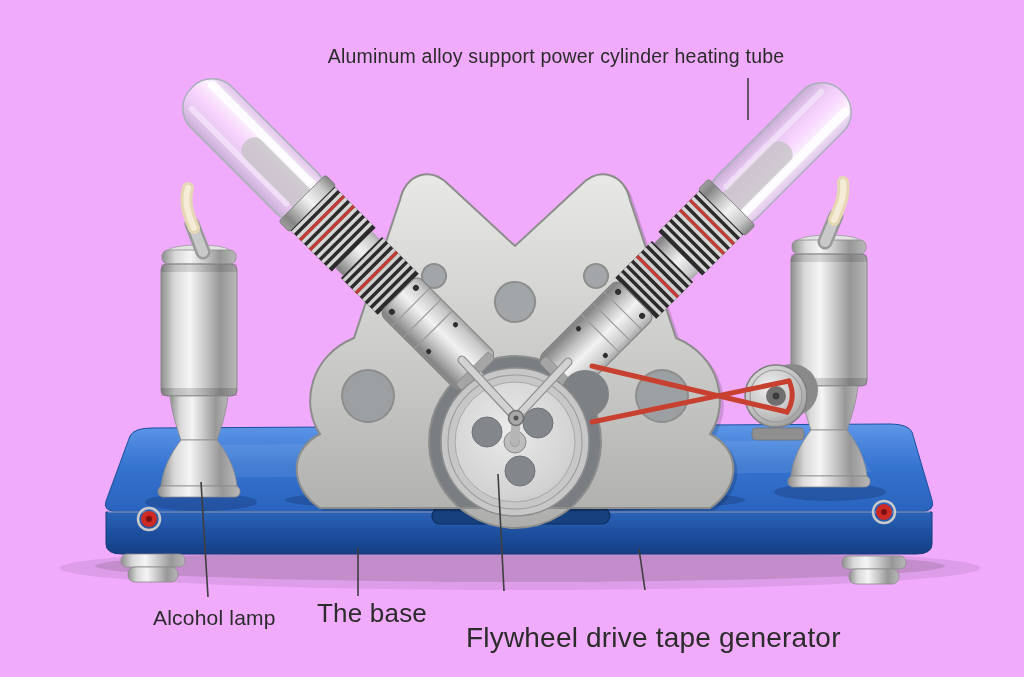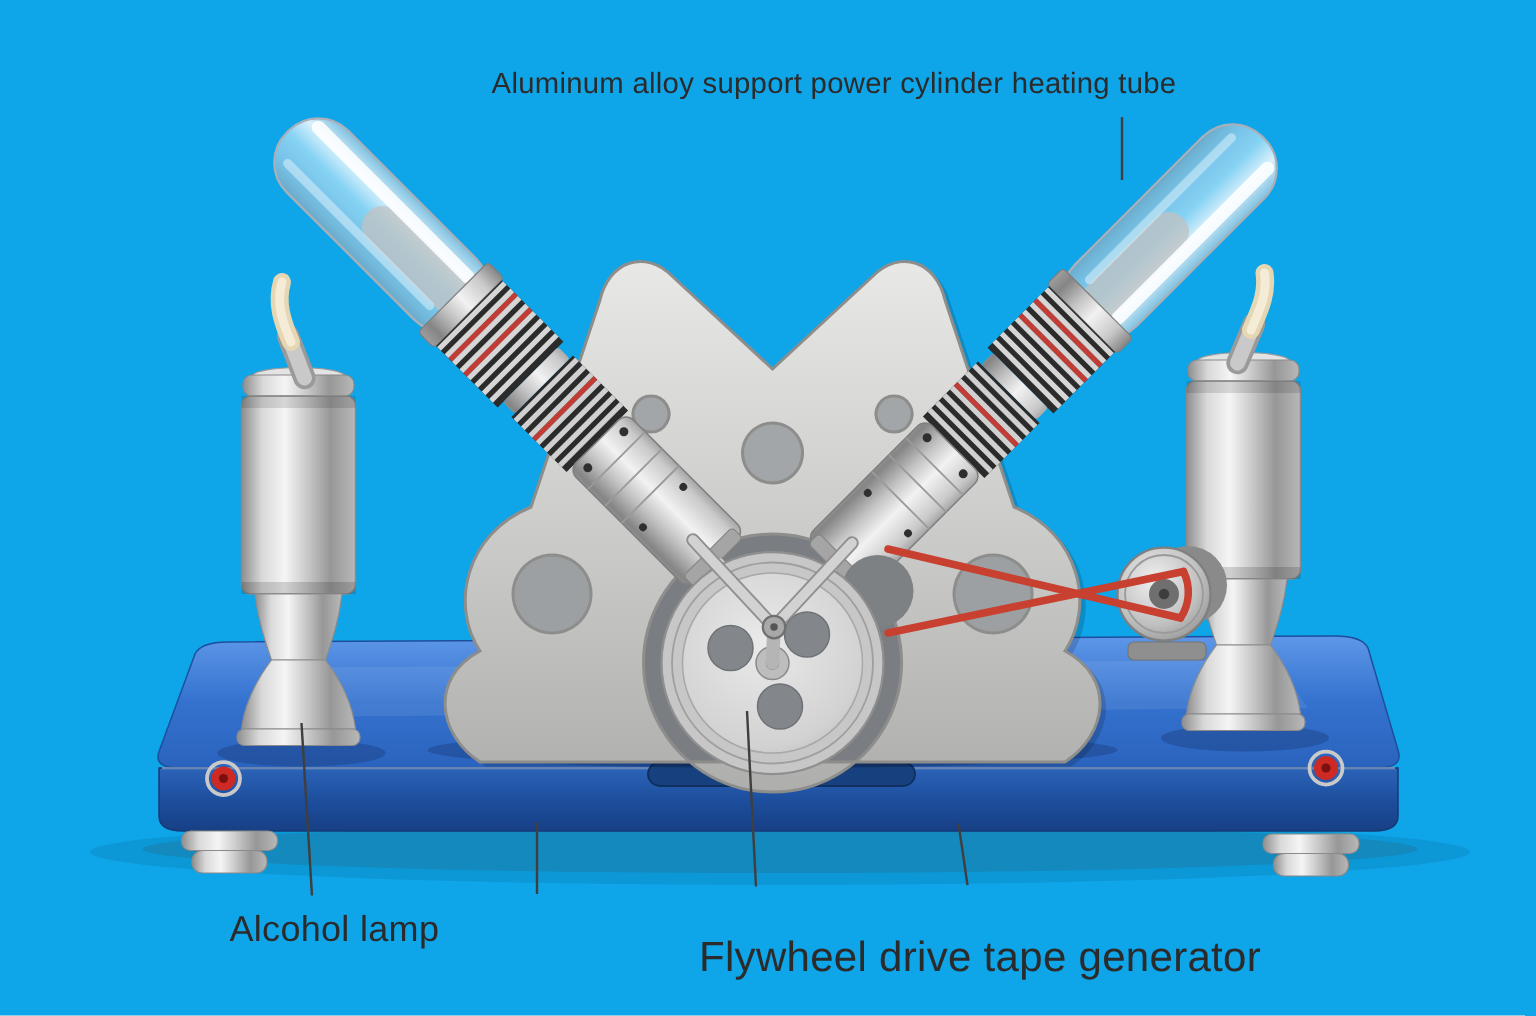--- a/index.html
+++ b/index.html
@@ -1,24 +1,24 @@
 <!DOCTYPE html>
 <html><head>
 <meta charset="utf-8">
 <style>
   html,body { margin:0; padding:0; background:#f1f0ee; }
   .stage {
     position:relative; width:1024px; height:677px;
-    background:#0ea5e9; overflow:hidden;
+    background:#f0abfc; overflow:hidden;
     font-family:"Liberation Sans", sans-serif;
   }
   .stage svg { position:absolute; left:0; top:0; }
   .label { position:absolute; color:#2b2b2b; white-space:nowrap; letter-spacing:0.2px; }
   .label-top  { left:556px; top:45px;  transform:translateX(-50%); font-size:19.5px; }
-  .label-lamp { left:153px; top:606px; font-size:24px; }
+  .label-lamp { left:153px; top:606px; font-size:21px; }
   .label-base { left:317px; top:598px; font-size:26px; }
   .label-fly  { left:466px; top:622px; font-size:28px; }
 </style>
 </head>
 <body>
 
 <div class="stage">
 
   <svg width="1024" height="677" viewBox="0 0 1024 677" role="img">
     <defs>
@@ -234,14 +234,15 @@
       <path d="M 748 78 L 748 120"></path>
       <path d="M 201 482 L 208 597"></path>
       <path d="M 358 548 L 358 596"></path>
       <path d="M 498 474 L 504 591"></path>
       <path d="M 639 549 L 645 590"></path>
     </g>
   </svg>
 
   <div class="label label-top">Aluminum alloy support power cylinder heating tube</div>
   <div class="label label-lamp">Alcohol lamp</div>
+  <div class="label label-base">The base</div>
   <div class="label label-fly">Flywheel drive tape generator</div>
 </div>
 
 </body></html>

